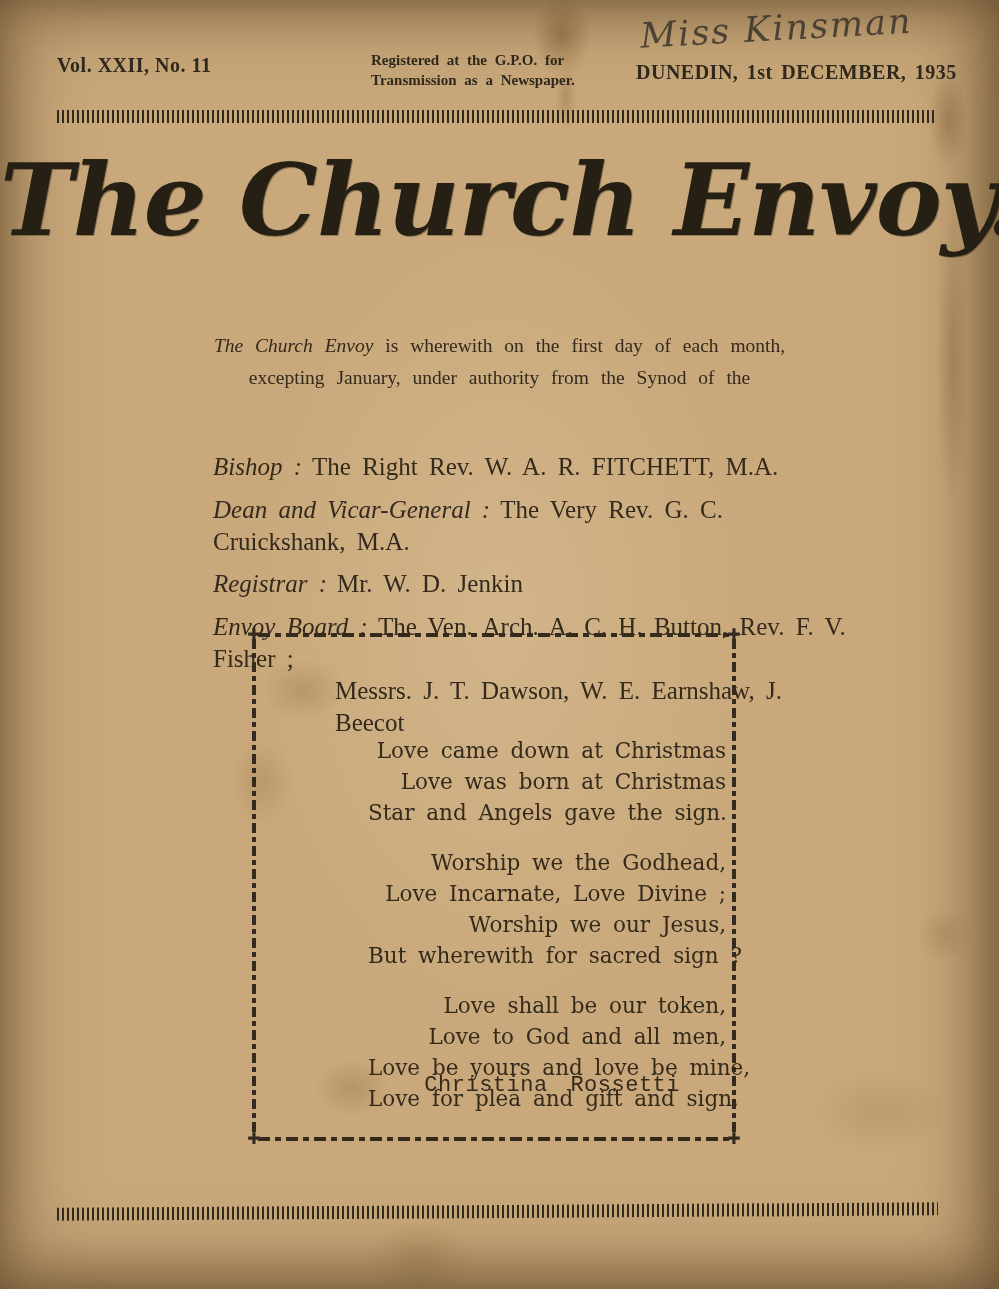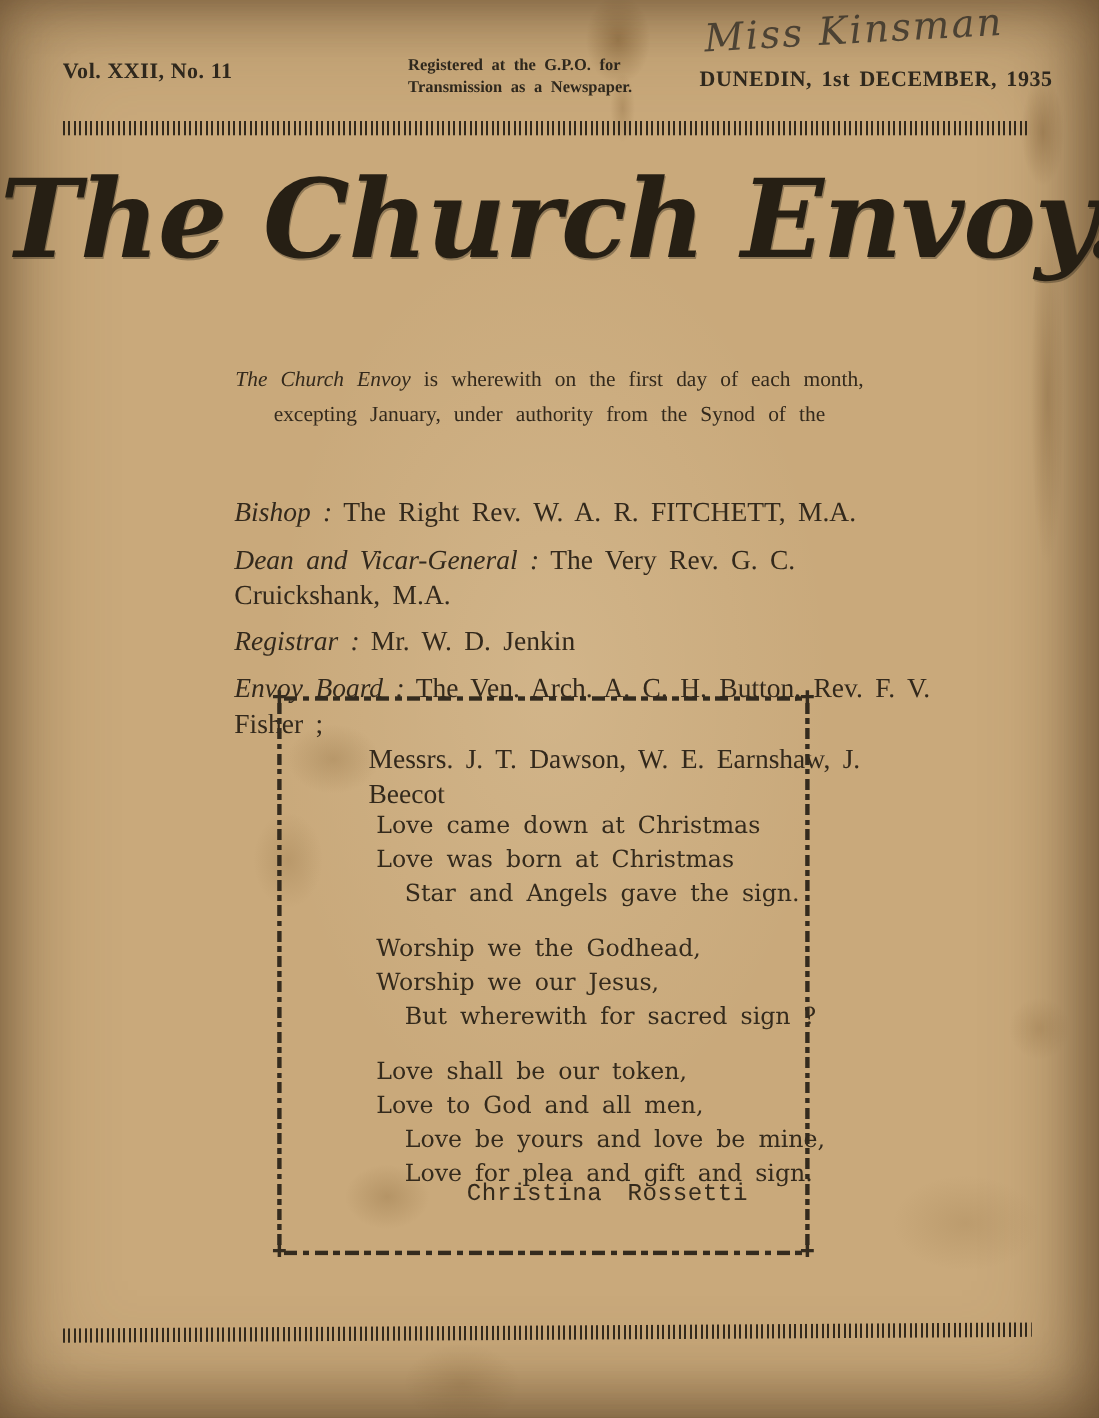--- a/index.html
+++ b/index.html
@@ -90,21 +90,21 @@
   }
   .pbc-tl{left:2px; top:2px;} .pbc-tr{left:482px; top:2px;}
   .pbc-bl{left:2px; top:506px;} .pbc-br{left:482px; top:506px;}
   .poem-title-wrap{position:absolute; left:0; top:35px; width:100%; text-align:center;}
   .poem-title{
     display:inline-block; margin:0;
     font-family:"DejaVu Serif", serif; font-weight:normal;
     font-size:33px; letter-spacing:1px; color:#2e2518;
     border-bottom:4px double #3a3022; padding:0 10px 8px 10px;
   }
-  .poem-body{position:absolute; left:90px; top:102px; right:10px;}
+  .poem-body{position:absolute; left:90px; top:102px; right:10px;text-align:right;}
   .stanza{margin-bottom:19px;}
   .poem-line{
     font-family:"DejaVu Serif", serif; font-size:21.5px; line-height:31px;
     word-spacing:5px; color:#342a1c; white-space:nowrap;
   }
   .poem-line.indented{padding-left:26px;}
   .attribution{
     position:absolute; left:0; right:56px; top:440px;
     text-align:right; font-family:Liberation Mono, monospace;
     font-size:22px; word-spacing:9px; letter-spacing:.5px; color:#342a1c;
@@ -164,20 +164,21 @@
 
 
     <div class="poem-body">
       <div class="stanza">
         <div class="poem-line">Love came down at Christmas</div>
         <div class="poem-line">Love was born at Christmas</div>
         <div class="poem-line indented">Star and Angels gave the sign.</div>
       </div>
       <div class="stanza">
         <div class="poem-line">Worship we the Godhead,</div>
+        <div class="poem-line indented">Love Incarnate, Love Divine ;</div>
         <div class="poem-line">Worship we our Jesus,</div>
         <div class="poem-line indented">But wherewith for sacred sign ?</div>
       </div>
       <div class="stanza">
         <div class="poem-line">Love shall be our token,</div>
         <div class="poem-line">Love to God and all men,</div>
         <div class="poem-line indented">Love be yours and love be mine,</div>
         <div class="poem-line indented">Love for plea and gift and sign.</div>
       </div>
     </div>

